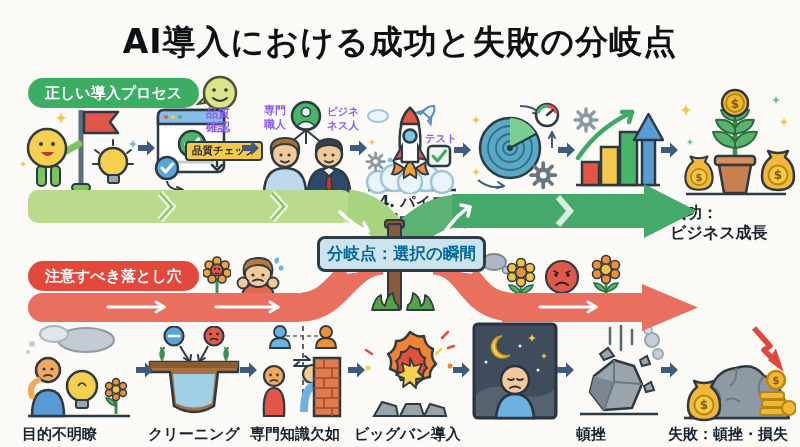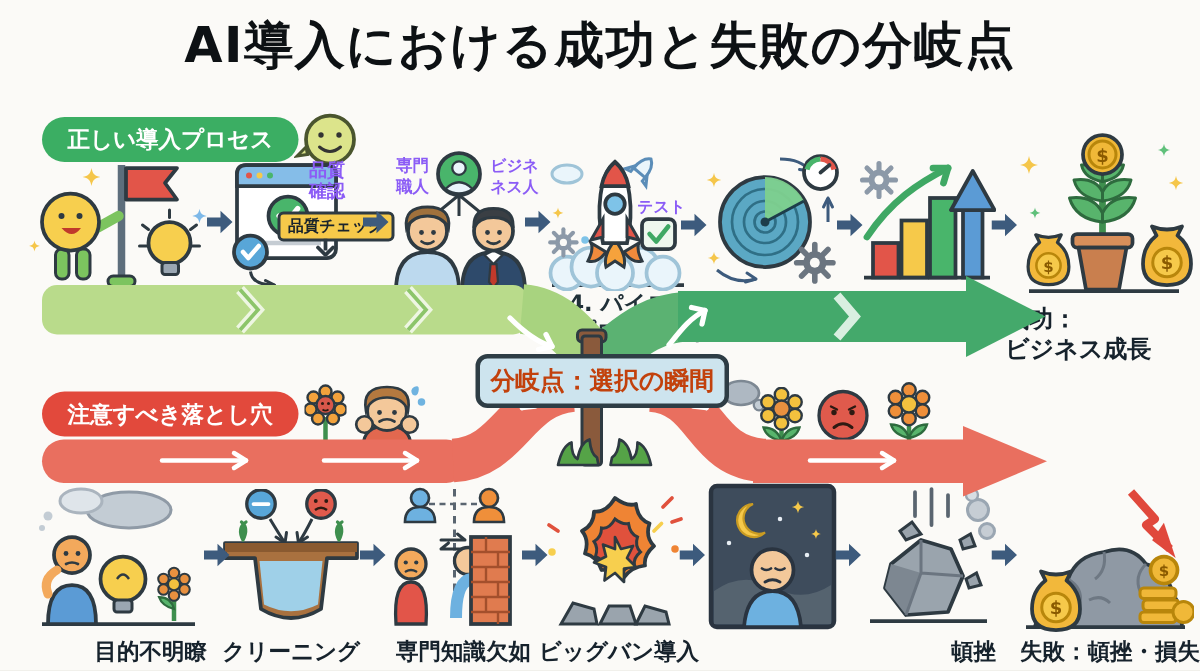--- a/index.html
+++ b/index.html
@@ -4,40 +4,40 @@
 <style>
   :root{
     --accent-green:#3bae63; --band-light-green:#b9db8b; --band-dark-green:#44a96b;
     --accent-red:#e2493c; --band-red:#e96f5f; --arrow-slate:#3d5b7d;
     --sign-bg:#cde4ee; --sign-border:#2e3d45; --text-dark:#1a242c;
   }
   html,body{margin:0;padding:0;background:#e9e7e2;}
   body{font-family:"DejaVu Sans",sans-serif;}
   #canvas{position:relative;width:800px;height:447px;background:#fbfaf7;overflow:hidden;margin:0 auto;}
   .abs{position:absolute;}
-  #title{position:absolute;left:0;right:0;top:8px;margin:0;text-align:center;
+  #title{position:absolute;left:0;right:0;top:8px;margin:12px;text-align:center;
     font-size:33px;font-weight:800;color:#0d1114;letter-spacing:1px;}
   .badge{position:absolute;height:30px;line-height:30px;border-radius:16px;padding:0 17px;
     color:#fff;font-size:15px;font-weight:700;white-space:nowrap;}
   .badge.green{background:var(--accent-green);}
   .badge.red{background:var(--accent-red);}
   .bandlabel{position:absolute;text-align:center;font-size:15px;font-weight:700;color:#203038;white-space:nowrap;}
   .pre{white-space:pre-line;}
   .outcome{position:absolute;text-align:left;font-size:16px;font-weight:800;color:#16222c;line-height:20px;white-space:pre-line;}
-  .pitlabel{position:absolute;top:425px;text-align:right;font-size:15px;font-weight:800;color:#16222c;white-space:nowrap;}
+  .pitlabel{position:absolute;top:425px;text-align:left;font-size:15px;font-weight:800;color:#16222c;white-space:nowrap;}
   .numcircle{position:absolute;width:21px;height:21px;border:2.5px solid #fff;border-radius:50%;
     color:#fff;font-size:13px;font-weight:700;text-align:center;line-height:21px;}
   .anno{position:absolute;font-size:12px;font-weight:700;color:#8b5cf6;text-align:center;line-height:14px;}
   .tag{position:absolute;font-size:10.5px;font-weight:700;color:#1a242c;border:2px solid #2e3a42;
     border-radius:4px;padding:1px 5px;white-space:nowrap;}
   .tag.yellow{background:#f6c94a;}
   .tag.blue{background:#7ec3e8;}
   #sign{position:absolute;left:317px;top:236px;width:163px;height:30px;background:var(--sign-bg);
     border:3px solid var(--sign-border);border-radius:8px;text-align:center;line-height:30px;
-    font-size:16.5px;font-weight:800;color:#c2410c;z-index:6;white-space:nowrap;}
+    font-size:16.5px;font-weight:800;color:#0369a1;z-index:6;white-space:nowrap;}
   svg{display:block;}
   .z1{z-index:1}.z2{z-index:2}
 </style>
 </head>
 <body>
 
 <div id="canvas">
 
   <svg width="0" height="0" style="position:absolute" aria-hidden="true">
     <defs>

